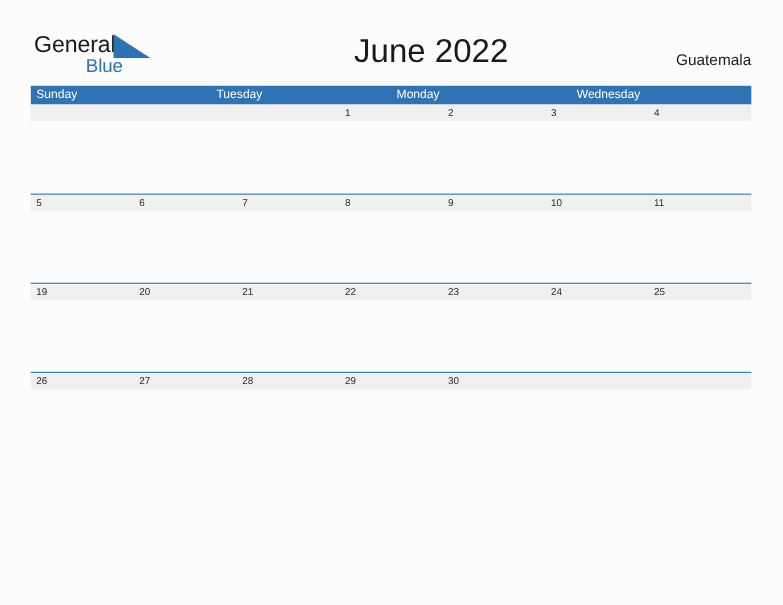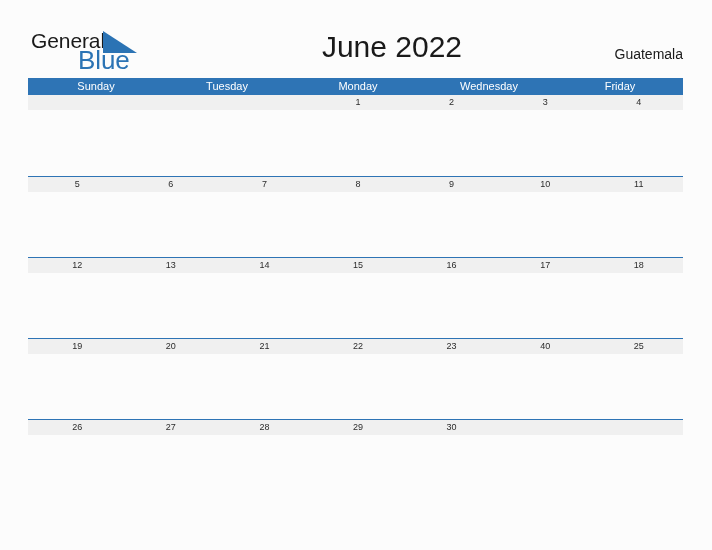--- a/index.html
+++ b/index.html
@@ -45,21 +45,21 @@
     font-size: 21px;
     letter-spacing: -0.1px;
     color: #1a1a1a;
     font-family: "Liberation Sans", sans-serif;
     line-height: 24px;
   }
   .logo-blue {
     position: absolute;
     left: 47px;
     top: 19px;
-    font-size: 26px;
+    font-size: 17px;
     letter-spacing: -0.1px;
     color: #2b73b4;
     font-family: "Liberation Sans", sans-serif;
     line-height: 24px;
   }
   .logo-triangle {
     position: absolute;
     left: 72px;
     top: 2px;
     width: 34px;
@@ -87,21 +87,20 @@
     color: #1a1a1a;
     font-family: Liberation Sans, sans-serif;
   }
 
   
   .cal-grid {
     position: absolute;
     left: 28px;
     top: 78px;
     width: 655px;
-    text-align: center;
   }
 
   .weekday-row {
     display: flex;
     width: 100%;
     height: 17px;
     background: #2e74b5;
   }
   .weekday-cell {
     flex: 1 1 0;
@@ -172,21 +171,20 @@
 
   </div>
 
   <div class="cal-grid">
 
     <div class="weekday-row">
       <div class="weekday-cell">Sunday</div>
       <div class="weekday-cell">Tuesday</div>
       <div class="weekday-cell">Monday</div>
       <div class="weekday-cell">Wednesday</div>
-      <div class="weekday-cell">Friday</div>
     </div>
 
     <div class="week-row first">
       <div class="daynum-band">
         <div class="daynum-cell empty"></div>
         <div class="daynum-cell empty"></div>
         <div class="daynum-cell empty"></div>
         <div class="daynum-cell">1</div>
         <div class="daynum-cell">2</div>
         <div class="daynum-cell">3</div>
@@ -201,41 +199,29 @@
         <div class="daynum-cell">6</div>
         <div class="daynum-cell">7</div>
         <div class="daynum-cell">8</div>
         <div class="daynum-cell">9</div>
         <div class="daynum-cell">10</div>
         <div class="daynum-cell">11</div>
       </div>
       <div class="event-area"></div>
     </div>
 
-    <div class="week-row">
-      <div class="daynum-band">
-        <div class="daynum-cell">12</div>
-        <div class="daynum-cell">13</div>
-        <div class="daynum-cell">14</div>
-        <div class="daynum-cell">15</div>
-        <div class="daynum-cell">16</div>
-        <div class="daynum-cell">17</div>
-        <div class="daynum-cell">18</div>
-      </div>
-      <div class="event-area"></div>
-    </div>
 
     <div class="week-row">
       <div class="daynum-band">
         <div class="daynum-cell">19</div>
         <div class="daynum-cell">20</div>
         <div class="daynum-cell">21</div>
         <div class="daynum-cell">22</div>
         <div class="daynum-cell">23</div>
-        <div class="daynum-cell">40</div>
+        <div class="daynum-cell">24</div>
         <div class="daynum-cell">25</div>
       </div>
       <div class="event-area"></div>
     </div>
 
     <div class="week-row">
       <div class="daynum-band">
         <div class="daynum-cell">26</div>
         <div class="daynum-cell">27</div>
         <div class="daynum-cell">28</div>

